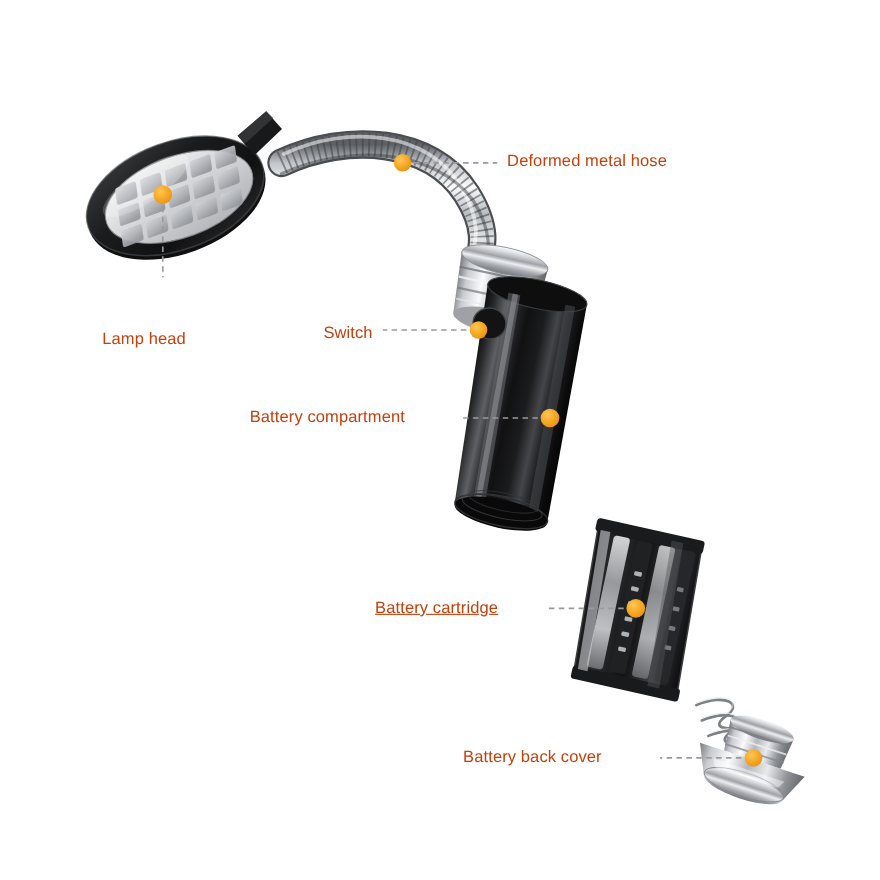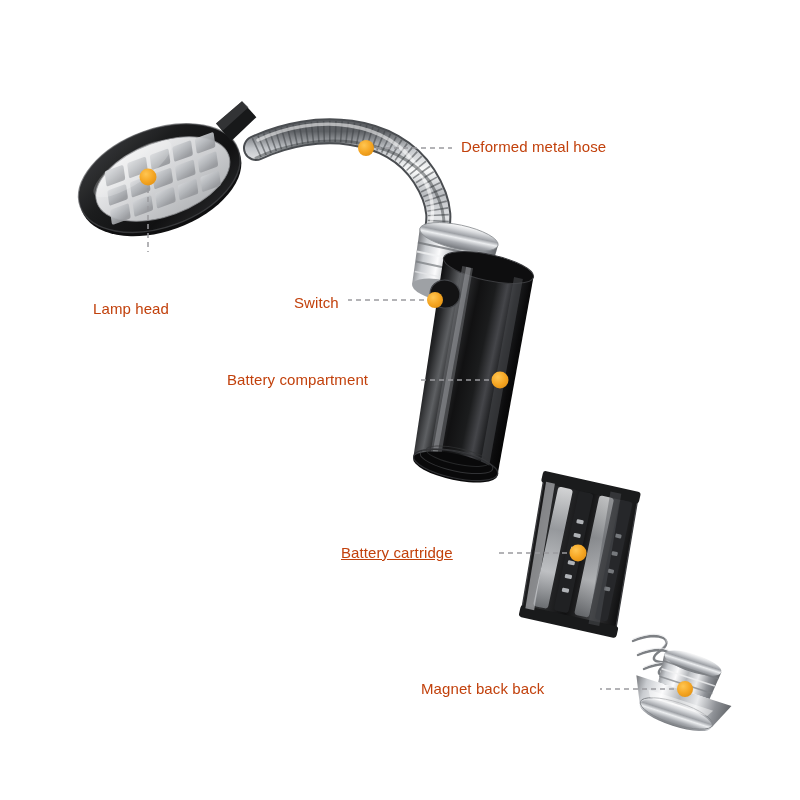--- a/index.html
+++ b/index.html
@@ -289,15 +289,15 @@
   <div class="callout-label lbl-lamp-head">Lamp head</div>
 
   <div class="callout-label lbl-hose">Deformed metal hose</div>
 
   <div class="callout-label lbl-switch">Switch</div>
 
   <div class="callout-label lbl-battery-comp">Battery compartment</div>
 
   <div class="callout-label lbl-battery-cart">Battery cartridge</div>
 
-  <div class="callout-label lbl-magnet">Magnet back back</div>
+  <div class="callout-label lbl-magnet">Battery back cover</div>
 
 </div>
 
 </body></html>

